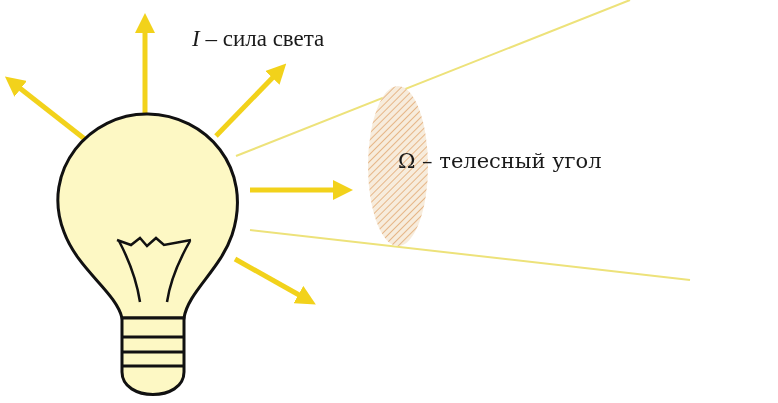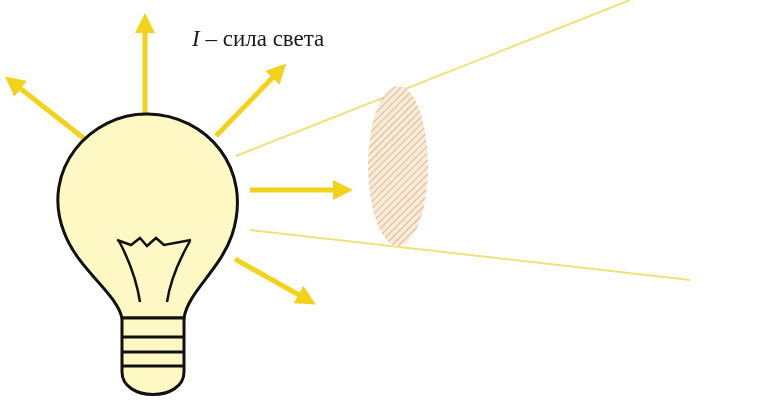--- a/index.html
+++ b/index.html
@@ -55,14 +55,17 @@
       <path d="M117,240 L131,245 L140,238 L147,246 L156,238 L164,245 L191,240"></path>
       <path d="M119,241 C130,262 137,282 140,302"></path>
       <path d="M190,241 C178,262 170,282 167,302"></path>
     </g>
   </svg>
 
   <div class="label label-i">
     <span class="sym">I</span><span> – </span><span>сила света</span>
   </div>
 
+  <div class="label label-omega">
+    <span>Ω</span><span> – </span><span>телесный угол</span>
+  </div>
 
 </div>
 
 </body></html>

